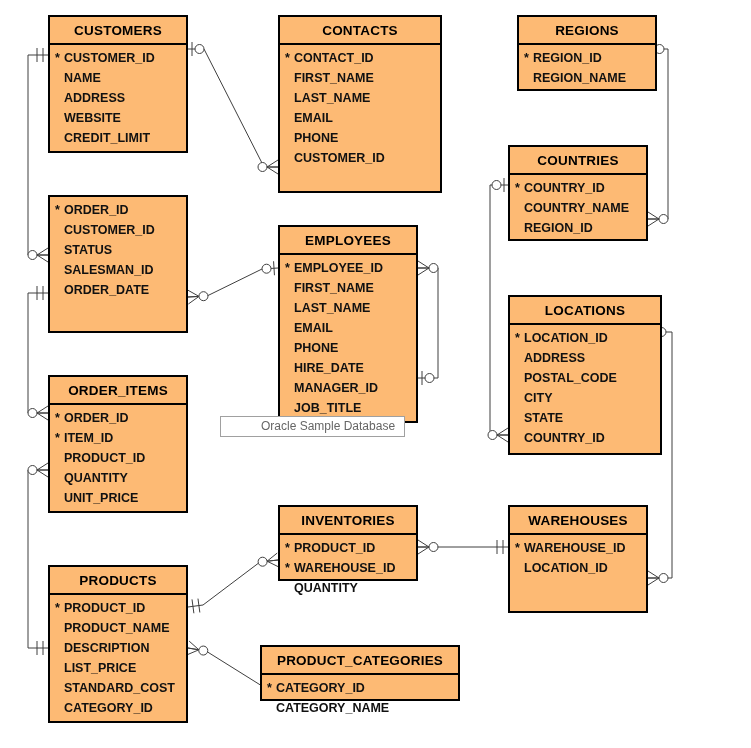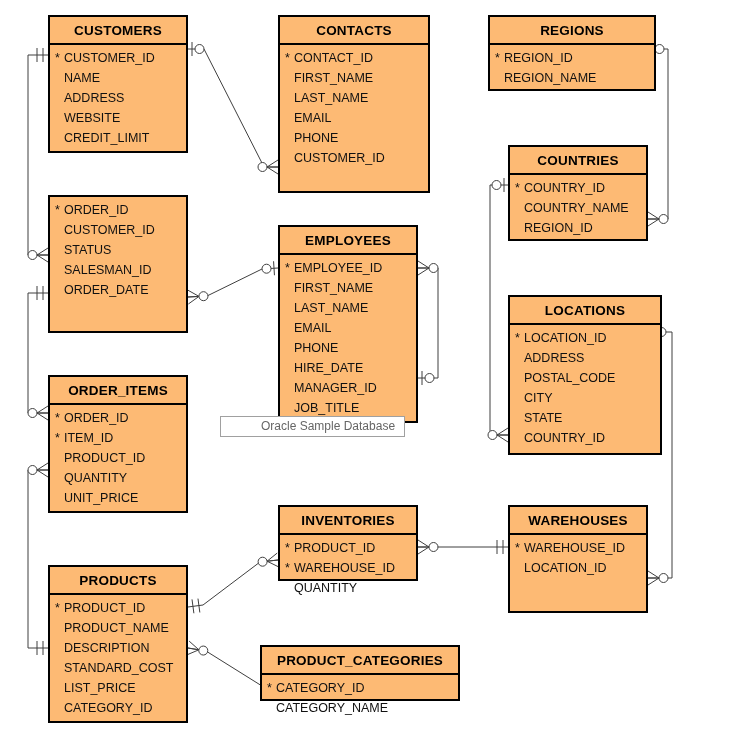--- a/index.html
+++ b/index.html
@@ -4,21 +4,21 @@
 <style>
   html,body{margin:0;padding:0;background:#ffffff;}
   #canvas{position:relative;width:751px;height:748px;background:#ffffff;overflow:hidden;
           font-family:"Liberation Sans",sans-serif;}
   #wires{position:absolute;left:0;top:0;z-index:1;}
   #tables{position:absolute;left:0;top:0;z-index:2;}
   .tbl{position:absolute;box-sizing:border-box;border:2px solid #000;background:#fdba74;}
   .tbl-title{box-sizing:border-box;height:28px;border-bottom:2px solid #000;
              display:flex;align-items:center;justify-content:center;
              font-size:13.5px;font-weight:bold;color:#000;letter-spacing:.2px;white-space:nowrap;}
-  .tbl-body{padding-top:3px;}
+  .tbl-body{padding-top:3px;font-weight:bold;}
   .fld{height:20px;line-height:20px;font-size:12.5px;color:#111;white-space:nowrap;}
   .fld .pk{display:inline-block;width:9px;margin-left:5px;text-align:left;}
   #tooltip{position:absolute;z-index:5;box-sizing:border-box;height:21px;line-height:19px;
            border:1px solid #a0a0a0;background:#fff;padding:0 9px;font-size:12px;
            color:#666;white-space:nowrap;}
 </style>
 </head>
 <body>
 
 <div id="canvas">
@@ -164,32 +164,32 @@
       <div class="tbl" style="left: 48px; top: 15px; width: 140px; height: 138px;">
         <div class="tbl-title">CUSTOMERS</div>
         <div class="tbl-body">
           <div class="fld"><span class="pk">*</span><span>CUSTOMER_ID</span></div>
           <div class="fld"><span class="pk"></span><span>NAME</span></div>
           <div class="fld"><span class="pk"></span><span>ADDRESS</span></div>
           <div class="fld"><span class="pk"></span><span>WEBSITE</span></div>
           <div class="fld"><span class="pk"></span><span>CREDIT_LIMIT</span></div>
         </div>
       </div>
-      <div class="tbl" style="left: 278px; top: 15px; width: 152px; height: 178px;">
+      <div class="tbl" style="left: 278px; top: 15px; width: 164px; height: 178px;">
         <div class="tbl-title">CONTACTS</div>
         <div class="tbl-body">
           <div class="fld"><span class="pk">*</span><span>CONTACT_ID</span></div>
           <div class="fld"><span class="pk"></span><span>FIRST_NAME</span></div>
           <div class="fld"><span class="pk"></span><span>LAST_NAME</span></div>
           <div class="fld"><span class="pk"></span><span>EMAIL</span></div>
           <div class="fld"><span class="pk"></span><span>PHONE</span></div>
           <div class="fld"><span class="pk"></span><span>CUSTOMER_ID</span></div>
         </div>
       </div>
-      <div class="tbl" style="left: 488px; top: 15px; width: 168px; height: 76px;">
+      <div class="tbl" style="left: 517px; top: 15px; width: 140px; height: 76px;">
         <div class="tbl-title">REGIONS</div>
         <div class="tbl-body">
           <div class="fld"><span class="pk">*</span><span>REGION_ID</span></div>
           <div class="fld"><span class="pk"></span><span>REGION_NAME</span></div>
         </div>
       </div>
       <div class="tbl" style="left: 48px; top: 195px; width: 140px; height: 138px;">
         <div class="tbl-body">
           <div class="fld"><span class="pk">*</span><span>ORDER_ID</span></div>
           <div class="fld"><span class="pk"></span><span>CUSTOMER_ID</span></div>
@@ -254,22 +254,22 @@
           <div class="fld"><span class="pk">*</span><span>WAREHOUSE_ID</span></div>
           <div class="fld"><span class="pk"></span><span>LOCATION_ID</span></div>
         </div>
       </div>
       <div class="tbl" style="left: 48px; top: 565px; width: 140px; height: 158px;">
         <div class="tbl-title">PRODUCTS</div>
         <div class="tbl-body">
           <div class="fld"><span class="pk">*</span><span>PRODUCT_ID</span></div>
           <div class="fld"><span class="pk"></span><span>PRODUCT_NAME</span></div>
           <div class="fld"><span class="pk"></span><span>DESCRIPTION</span></div>
+          <div class="fld"><span class="pk"></span><span>LIST_PRICE</span></div>
           <div class="fld"><span class="pk"></span><span>STANDARD_COST</span></div>
-          <div class="fld"><span class="pk"></span><span>LIST_PRICE</span></div>
           <div class="fld"><span class="pk"></span><span>CATEGORY_ID</span></div>
         </div>
       </div>
       <div class="tbl" style="left: 260px; top: 645px; width: 200px; height: 56px;">
         <div class="tbl-title">PRODUCT_CATEGORIES</div>
         <div class="tbl-body">
           <div class="fld"><span class="pk">*</span><span>CATEGORY_ID</span></div>
           <div class="fld"><span class="pk"></span><span>CATEGORY_NAME</span></div>
         </div>
       </div>

